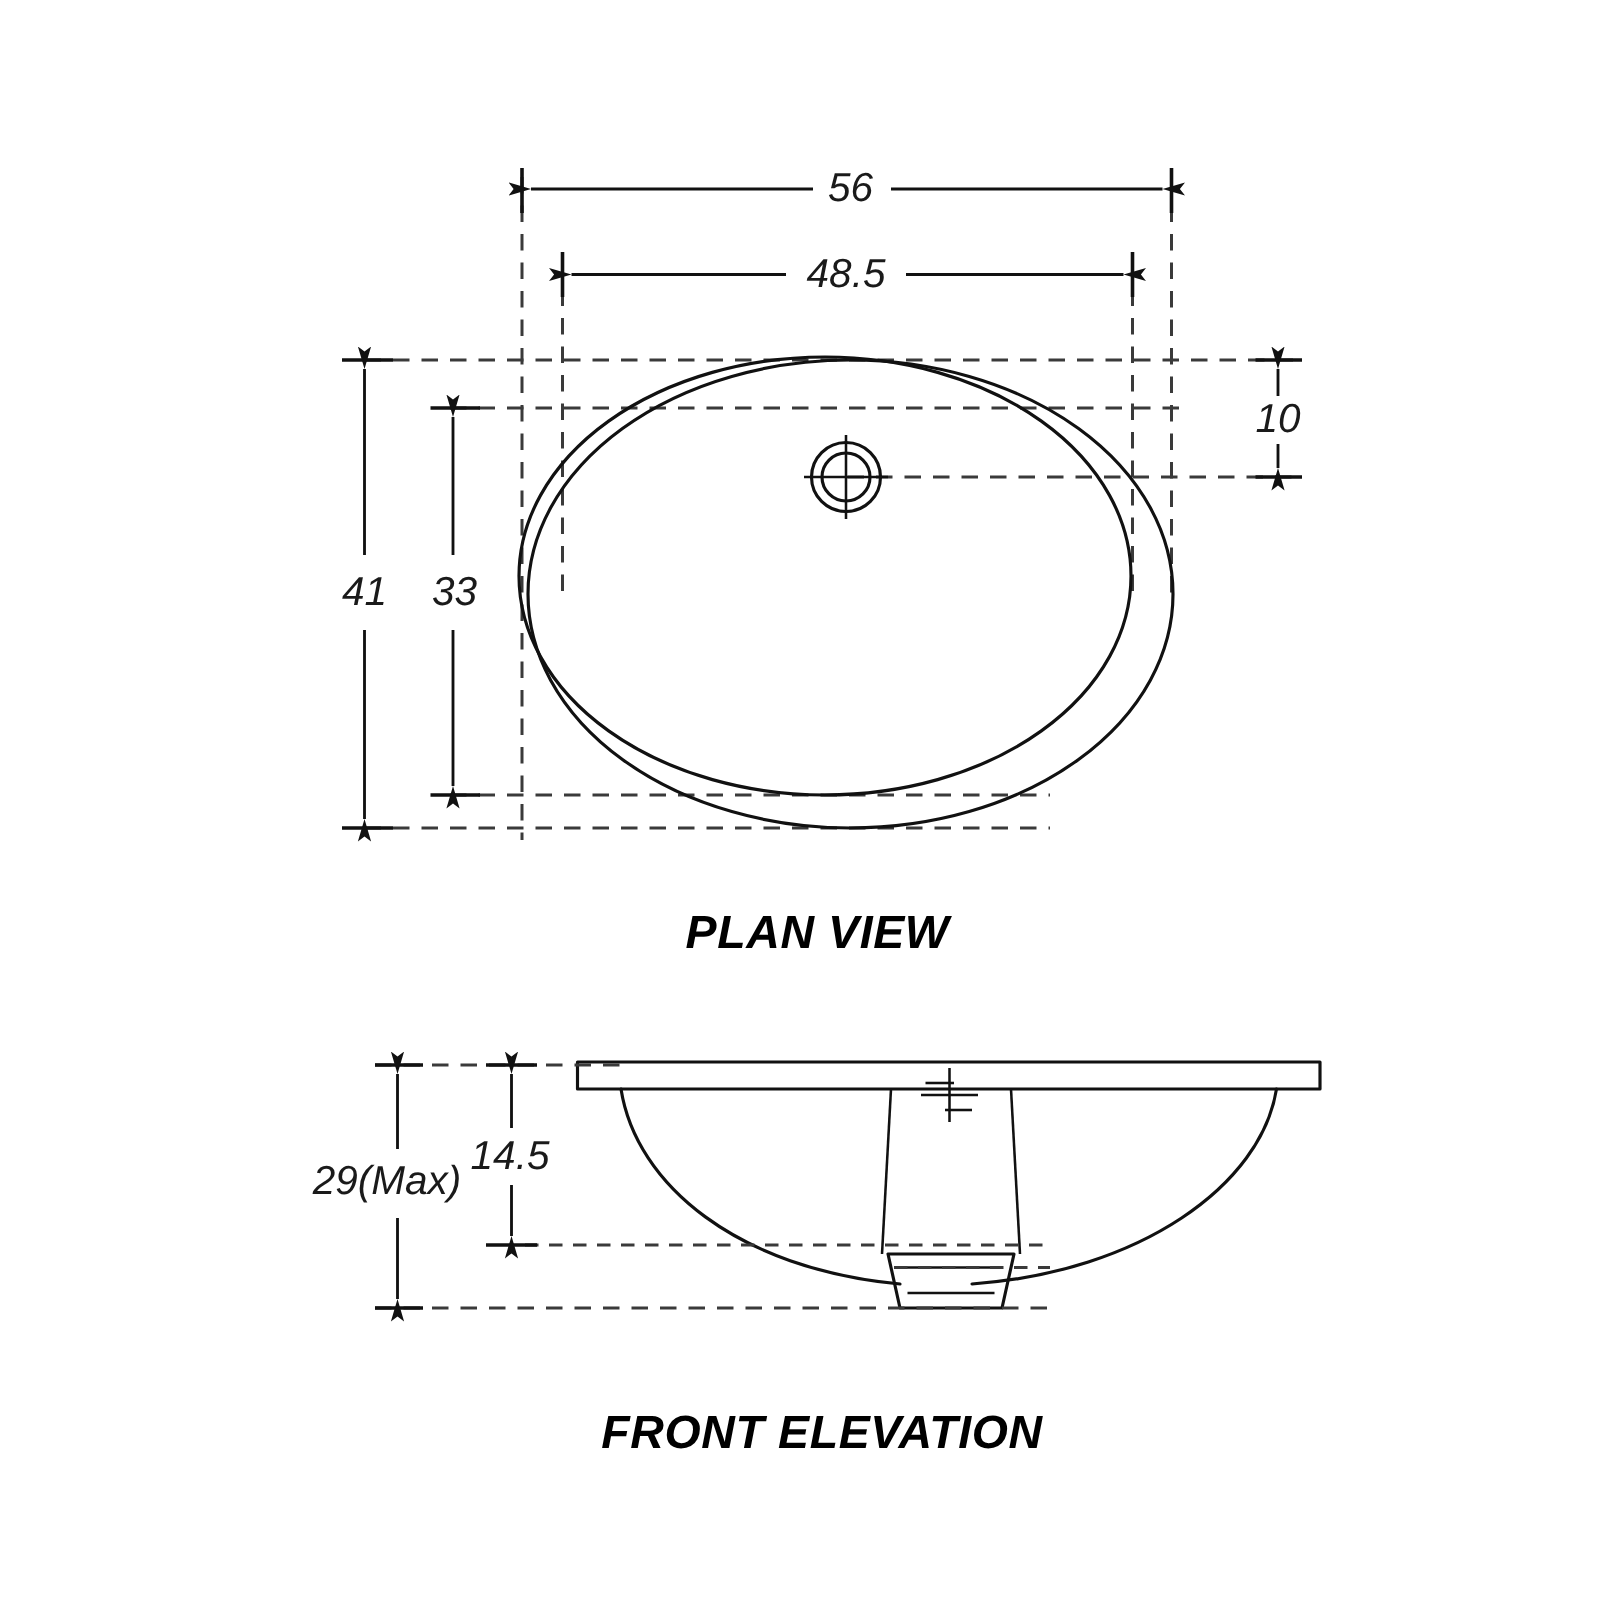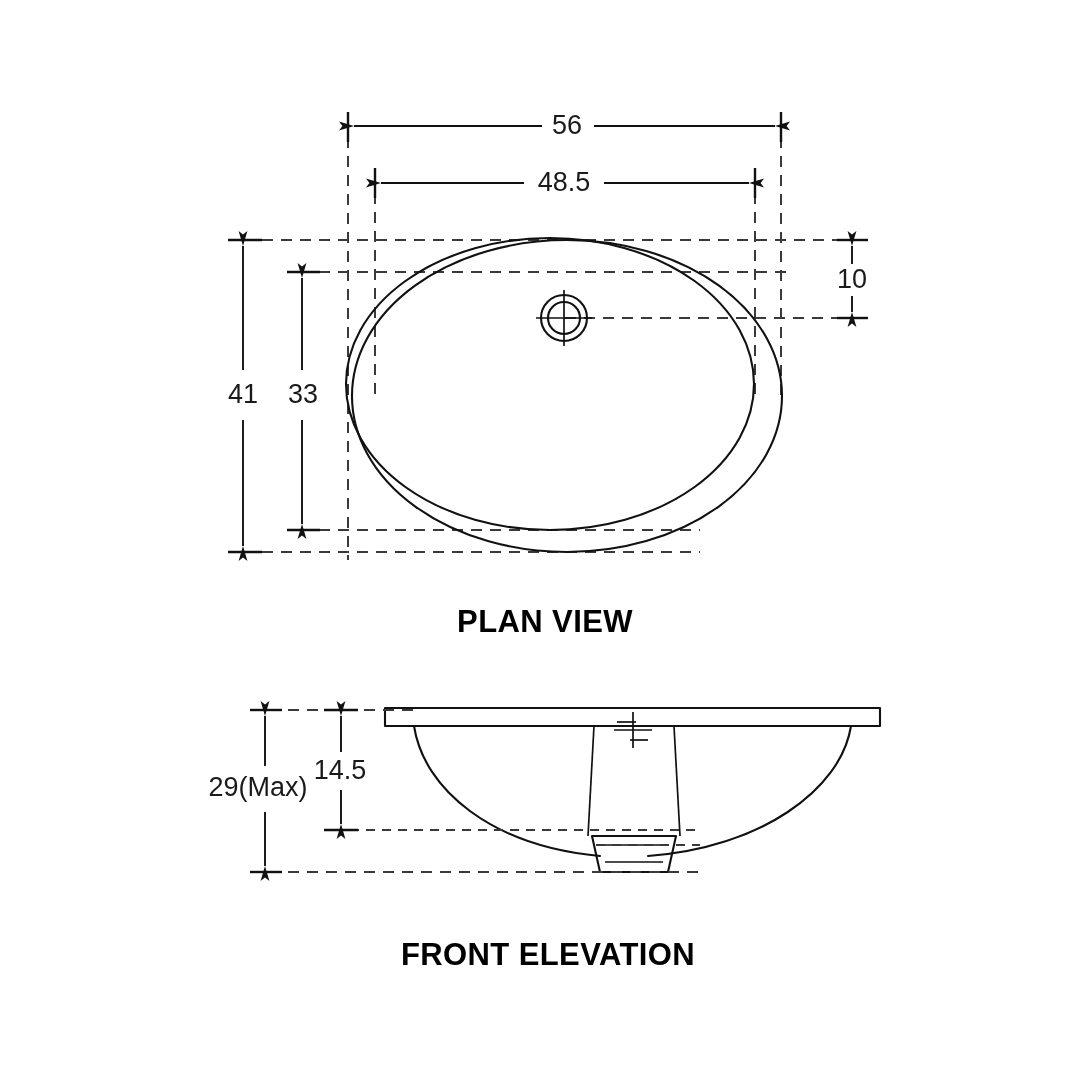--- a/index.html
+++ b/index.html
@@ -14,20 +14,21 @@
     color: #1a1a1a;
     overflow: hidden;
     position: relative;
   }
   #drawing-root {
     position: absolute;
     left: 0;
     top: 0;
     width: 1080px;
     height: 932px;
+    font-style: italic;
   }
   svg.sheet {
     display: block;
     width: 1080px;
     height: 1080px;
   }
   .solid {
     fill: none;
     stroke: #111111;
     stroke-width: 2.1;

